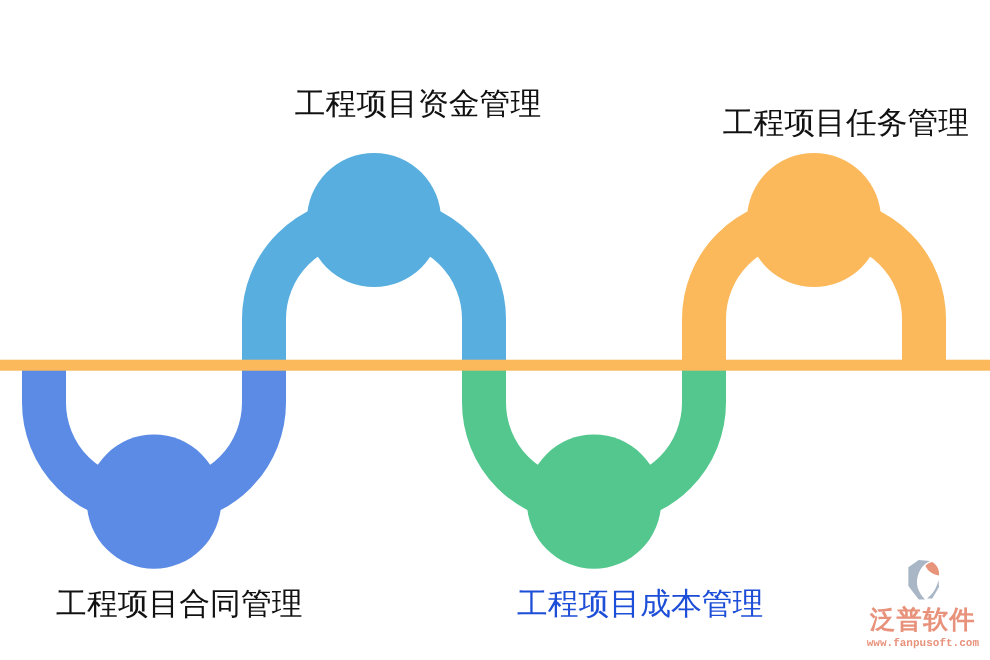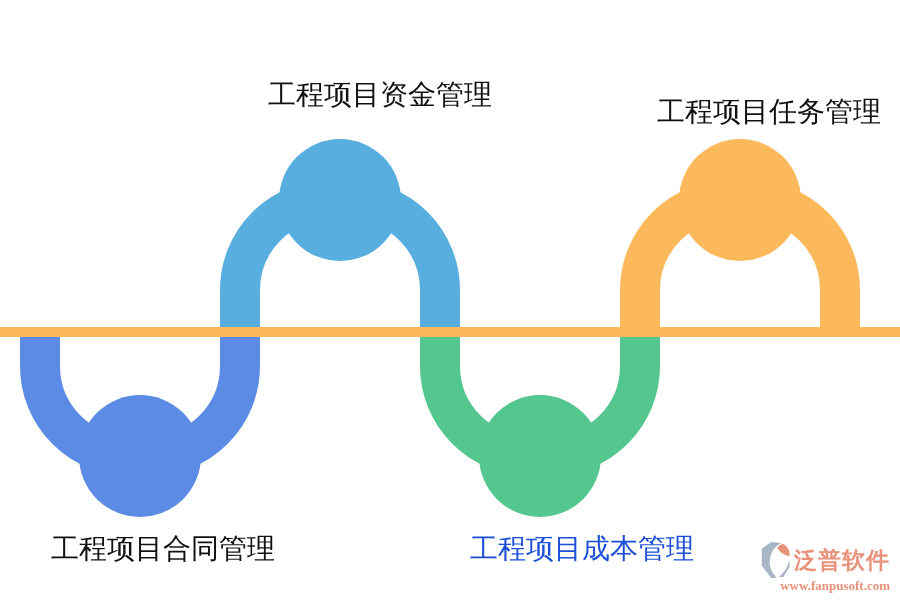--- a/index.html
+++ b/index.html
@@ -27,33 +27,35 @@
     position: absolute;
     right: 10px;
     bottom: 7px;
     text-align: right;
   }
   .watermark-row {
     display: flex;
     align-items: center;
     justify-content: flex-end;
     gap: 2px;
+    flex-direction: column;
   }
   .watermark-brand {
     font-size: 23px;
     font-weight: 700;
     letter-spacing: 1px;
     white-space: nowrap;
   }
   .watermark-url {
-    font-family: Liberation Serif, serif;
-    font-size: 13px;
+    font-family: Liberation Mono, monospace;
+    font-size: 10px;
     font-weight: 700;
     line-height: 14px;
     white-space: nowrap;
+    text-align: center;
   }
 </style>
 </head>
 <body>
 
 <div class="canvas">
 
   <svg class="wave-svg" width="900" height="600" viewBox="0 0 900 600" aria-hidden="true">
 
     <path class="seg" d="M40 332 L40 366 A90 90 0 0 0 130 456 L150 456 A90 90 0 0 0 240 366 L240 332" stroke="#5B8BE5"></path>

